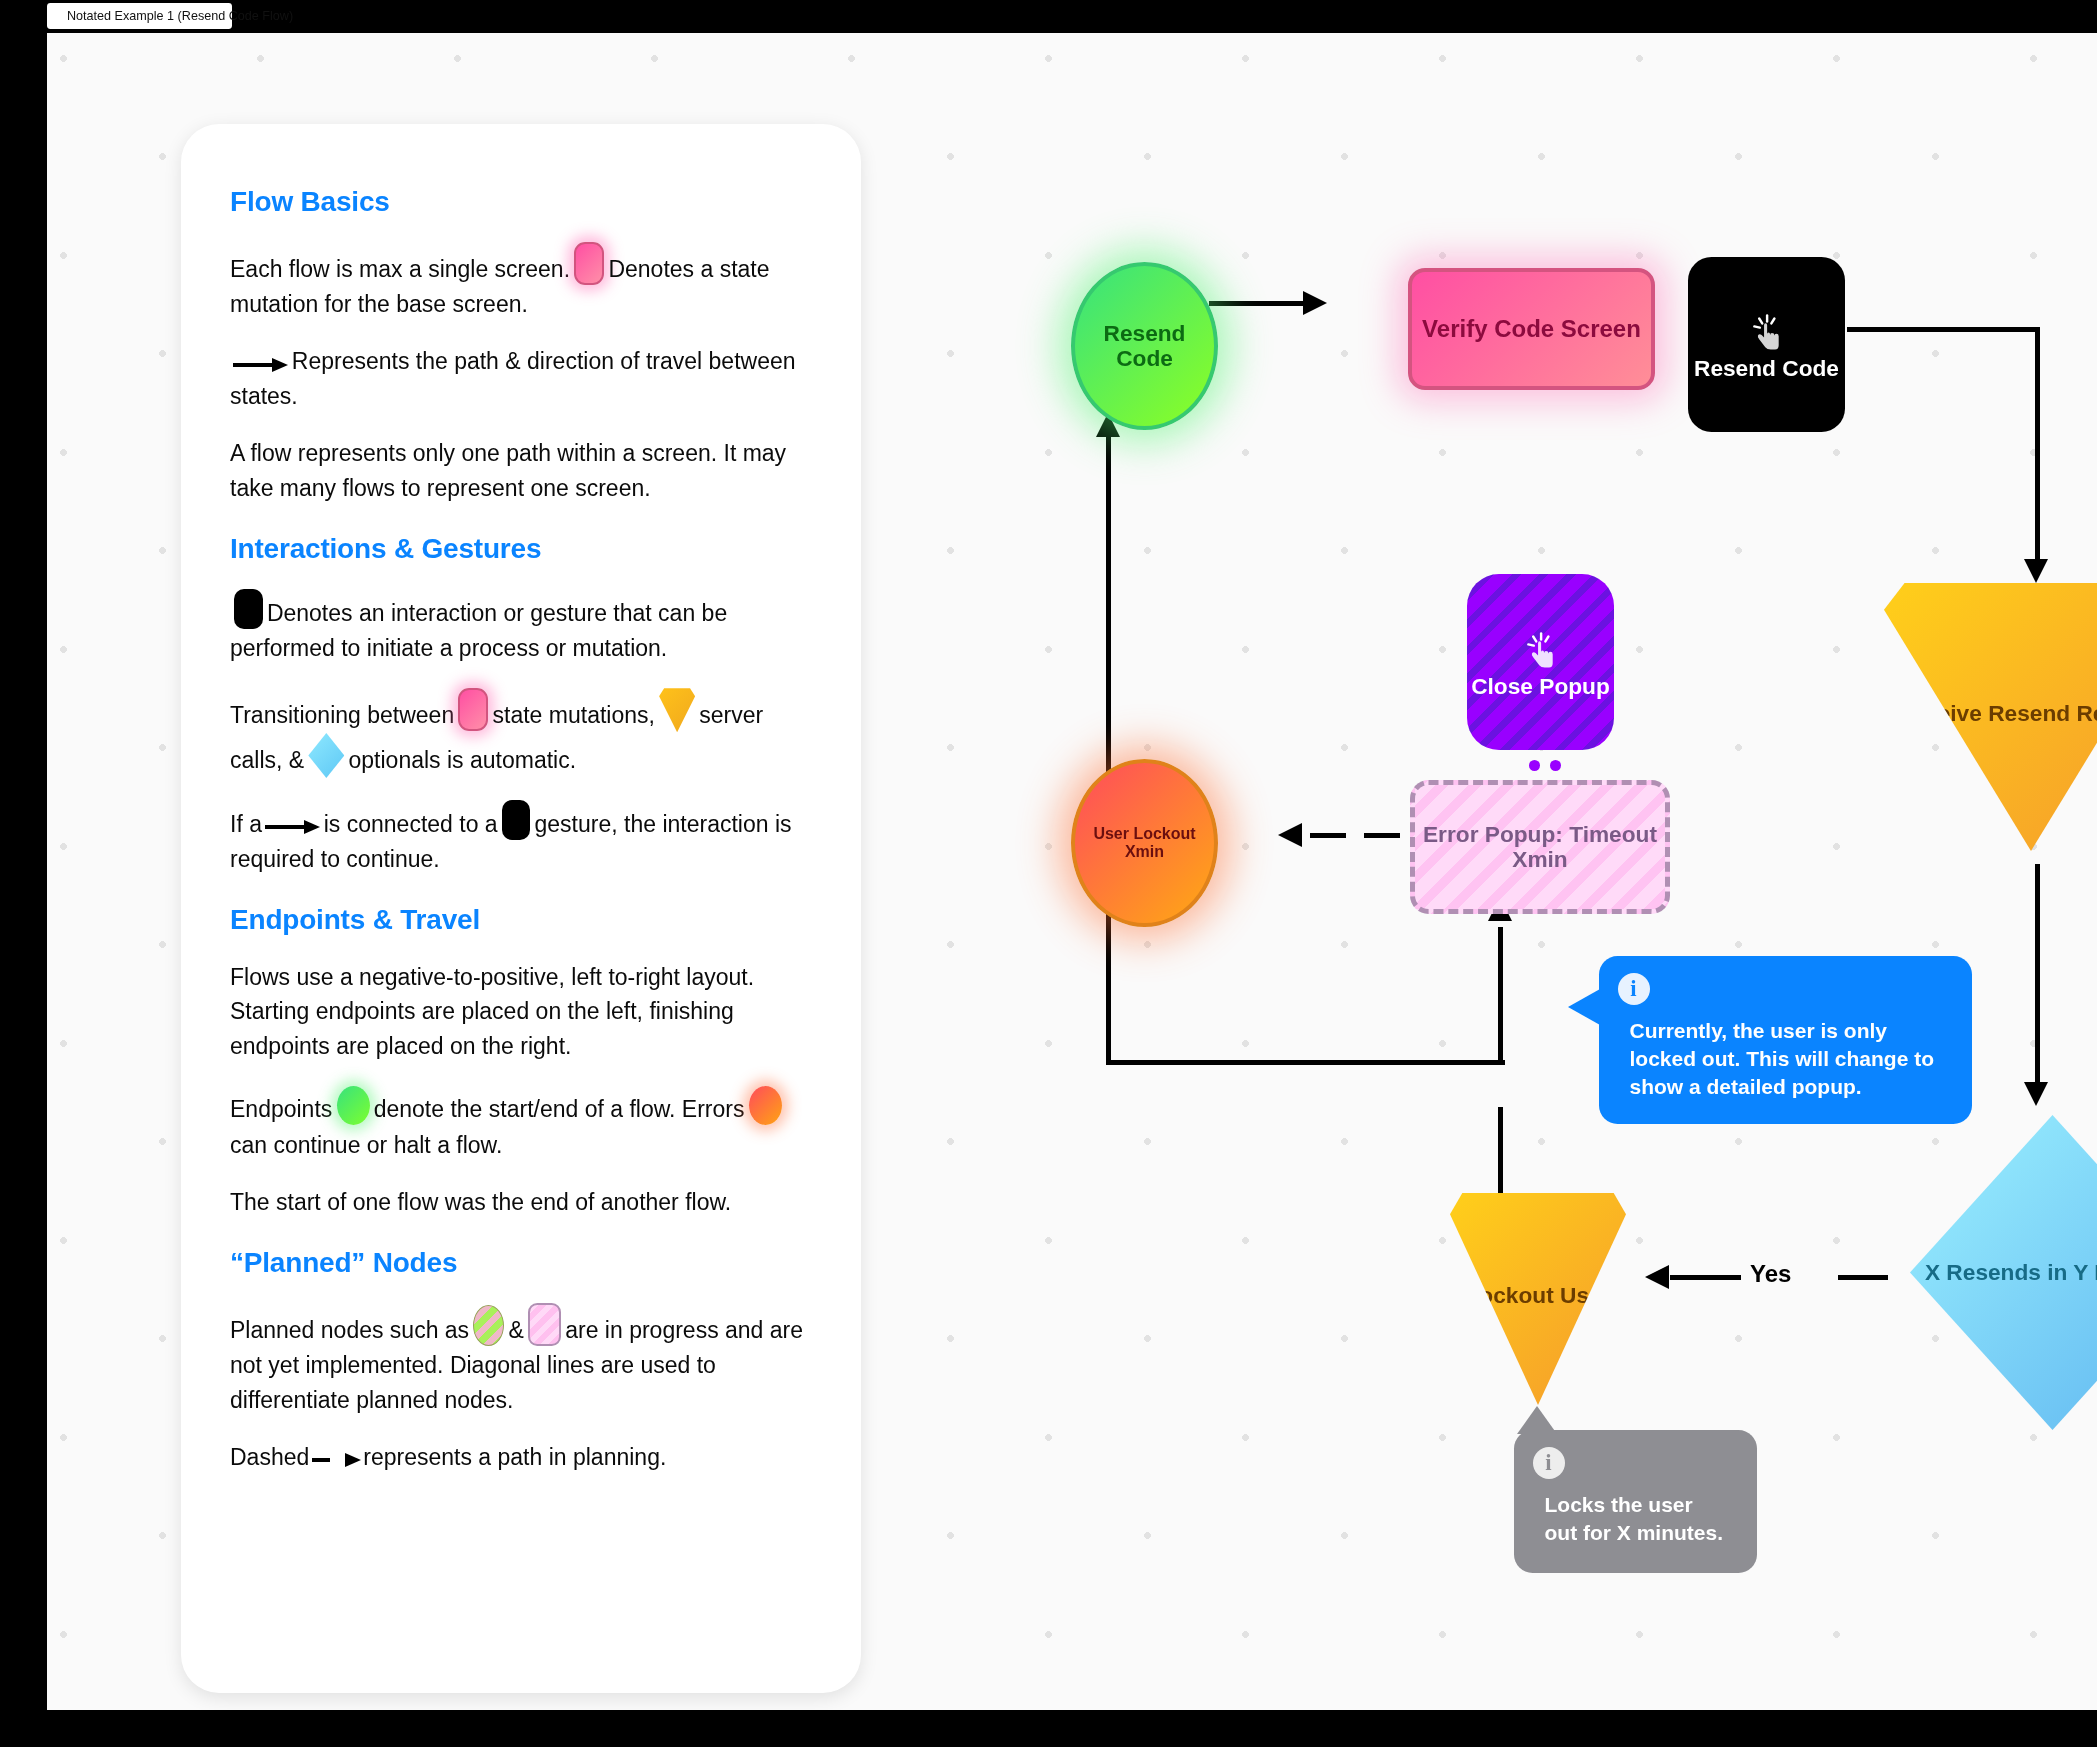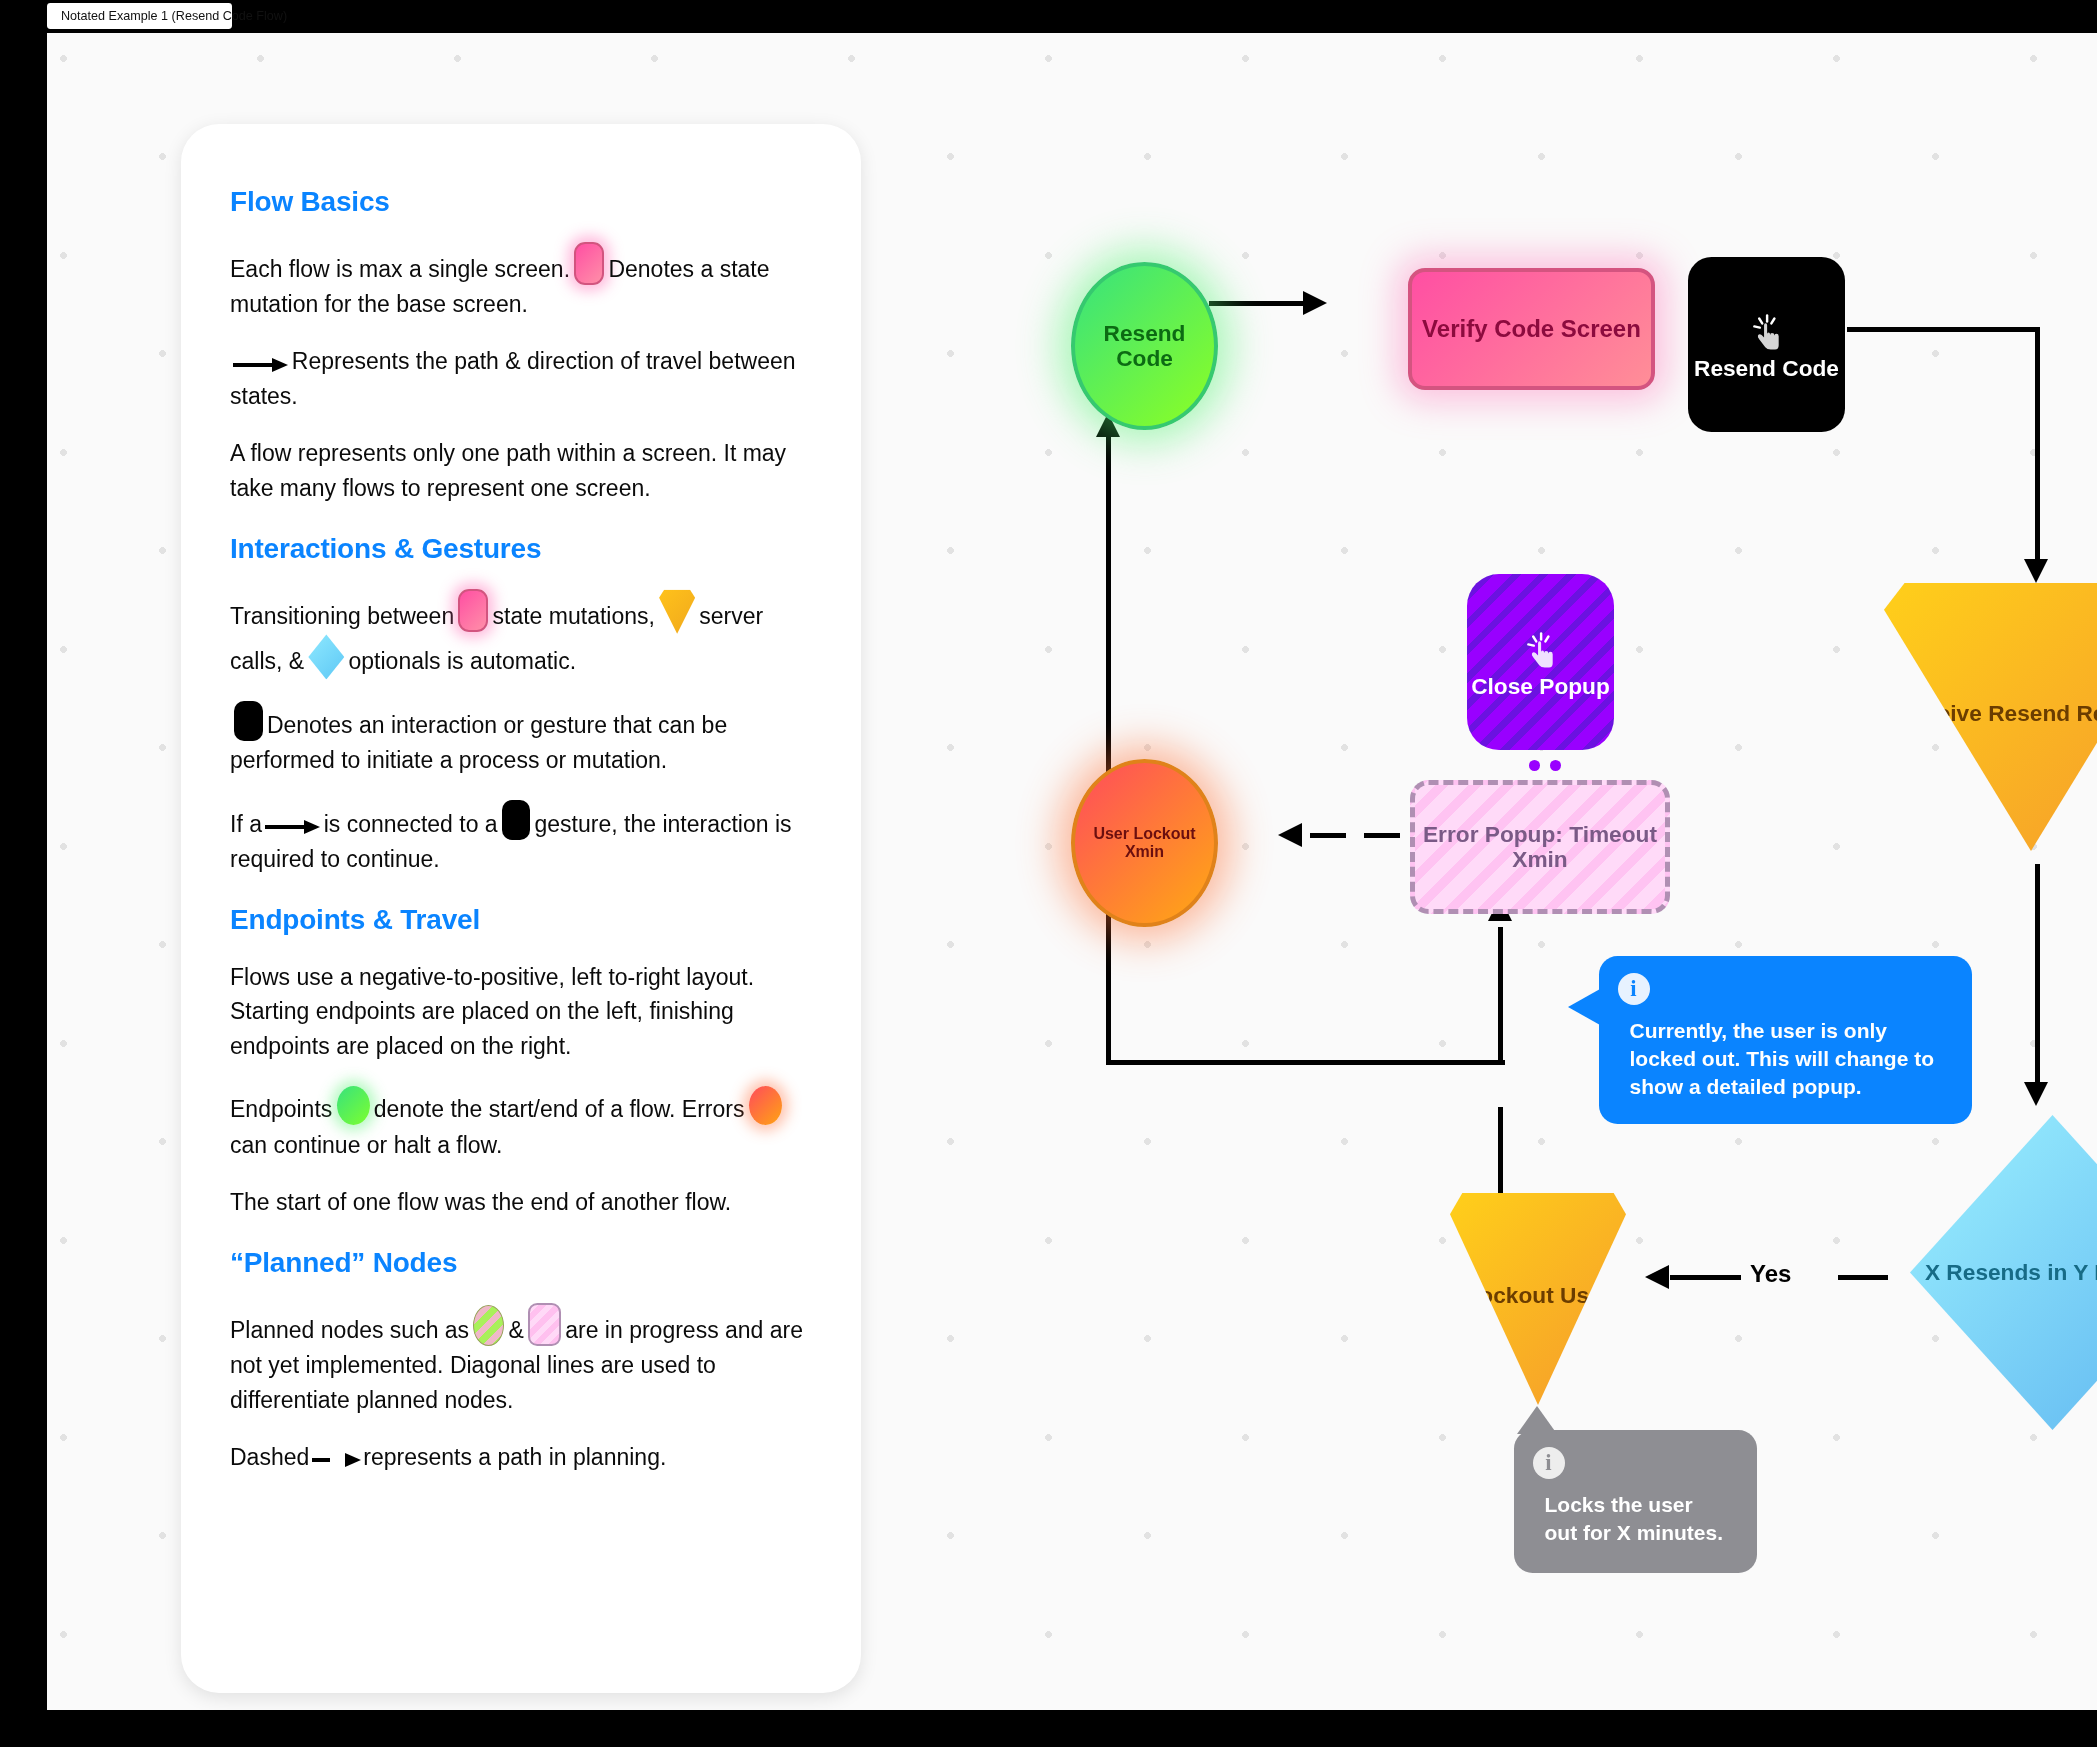--- a/index.html
+++ b/index.html
@@ -1,21 +1,21 @@
 <!DOCTYPE html>
 <html style="font-size:6.7px"><head>
 <meta charset="utf-8">
 <style>
   html,body{margin:0;padding:0;background:#000;}
   body{width:2769px;height:1748px;font-family:"Liberation Sans",sans-serif;overflow:hidden;}
 
   
   #root{position:relative;width:2769px;height:1748px;background:#000;}
   #tab{position:absolute;left:47px;top:3.4px;width:185px;height:26px;background:#fff;border-radius:3.4px;
-       display:flex;align-items:center;padding:0 14px;box-sizing:border-box;}
+       display:flex;align-items:center;padding:0 20px;box-sizing:border-box;}
   #tab span{font-size:12.6px;color:#111;white-space:nowrap;}
 
   #canvas{position:absolute;left:47px;top:33px;width:2675px;height:1677px;background:#fafafa;overflow:hidden;}
 
   
   #dots{position:absolute;inset:0;
     background-image:radial-gradient(circle, #e2e2e2 3.4px, transparent 3.6px),
                      radial-gradient(circle, #e2e2e2 3.4px, transparent 3.6px);
     background-size:197px 197px, 197px 197px;
     background-position:17px 25px, 115px 124px;}
@@ -130,22 +130,22 @@
 
     <div id="legend">
       <div class="inner">
 
         <div class="sec-title">Flow Basics</div>
         <p class="para"><span>Each flow is max a single screen.</span><span class="chip state"></span><span>Denotes a state mutation for the base screen.</span></p>
         <p class="para"><span class="arrow-inline"><i></i><b></b></span><span>Represents the path &amp; direction of travel between states.</span></p>
         <p class="para last">A flow represents only one path within a screen. It may take many flows to represent one screen.</p>
 
         <div class="sec-title tight">Interactions &amp; Gestures</div>
+        <p class="para"><span class="chip gesture"></span><span>Denotes an interaction or gesture that can be performed to initiate a process or mutation.</span></p>
         <p class="para"><span>Transitioning between</span><span class="chip state"></span><span>state mutations,</span><span class="chip server"></span><span>server calls, &amp;</span><span class="chip optional"></span><span>optionals is automatic.</span></p>
-        <p class="para"><span class="chip gesture"></span><span>Denotes an interaction or gesture that can be performed to initiate a process or mutation.</span></p>
         <p class="para last"><span>If a</span><span class="arrow-inline"><i></i><b></b></span><span>is connected to a</span><span class="chip gesture"></span><span>gesture, the interaction is required to continue.</span></p>
 
         <div class="sec-title tight">Endpoints &amp; Travel</div>
         <p class="para">Flows use a negative-to-positive, left to-right layout. Starting endpoints are placed on the left, finishing endpoints are placed on the right.</p>
         <p class="para"><span>Endpoints</span><span class="chip endpoint"></span><span>denote the start/end of a flow.</span> <span>Errors</span><span class="chip error"></span><span>can continue or halt a flow.</span></p>
         <p class="para last">The start of one flow was the end of another flow.</p>
 
         <div class="sec-title tight">“Planned” Nodes</div>
         <p class="para"><span>Planned nodes such as</span><span class="chip planned-ep"></span><span>&amp;</span><span class="chip planned-state"></span><span>are in progress and are not yet implemented. Diagonal lines are used to differentiate planned nodes.</span></p>
         <p class="para last"><span>Dashed</span><span class="dash-inline"><i></i><b></b></span><span>represents a path in planning.</span></p>

